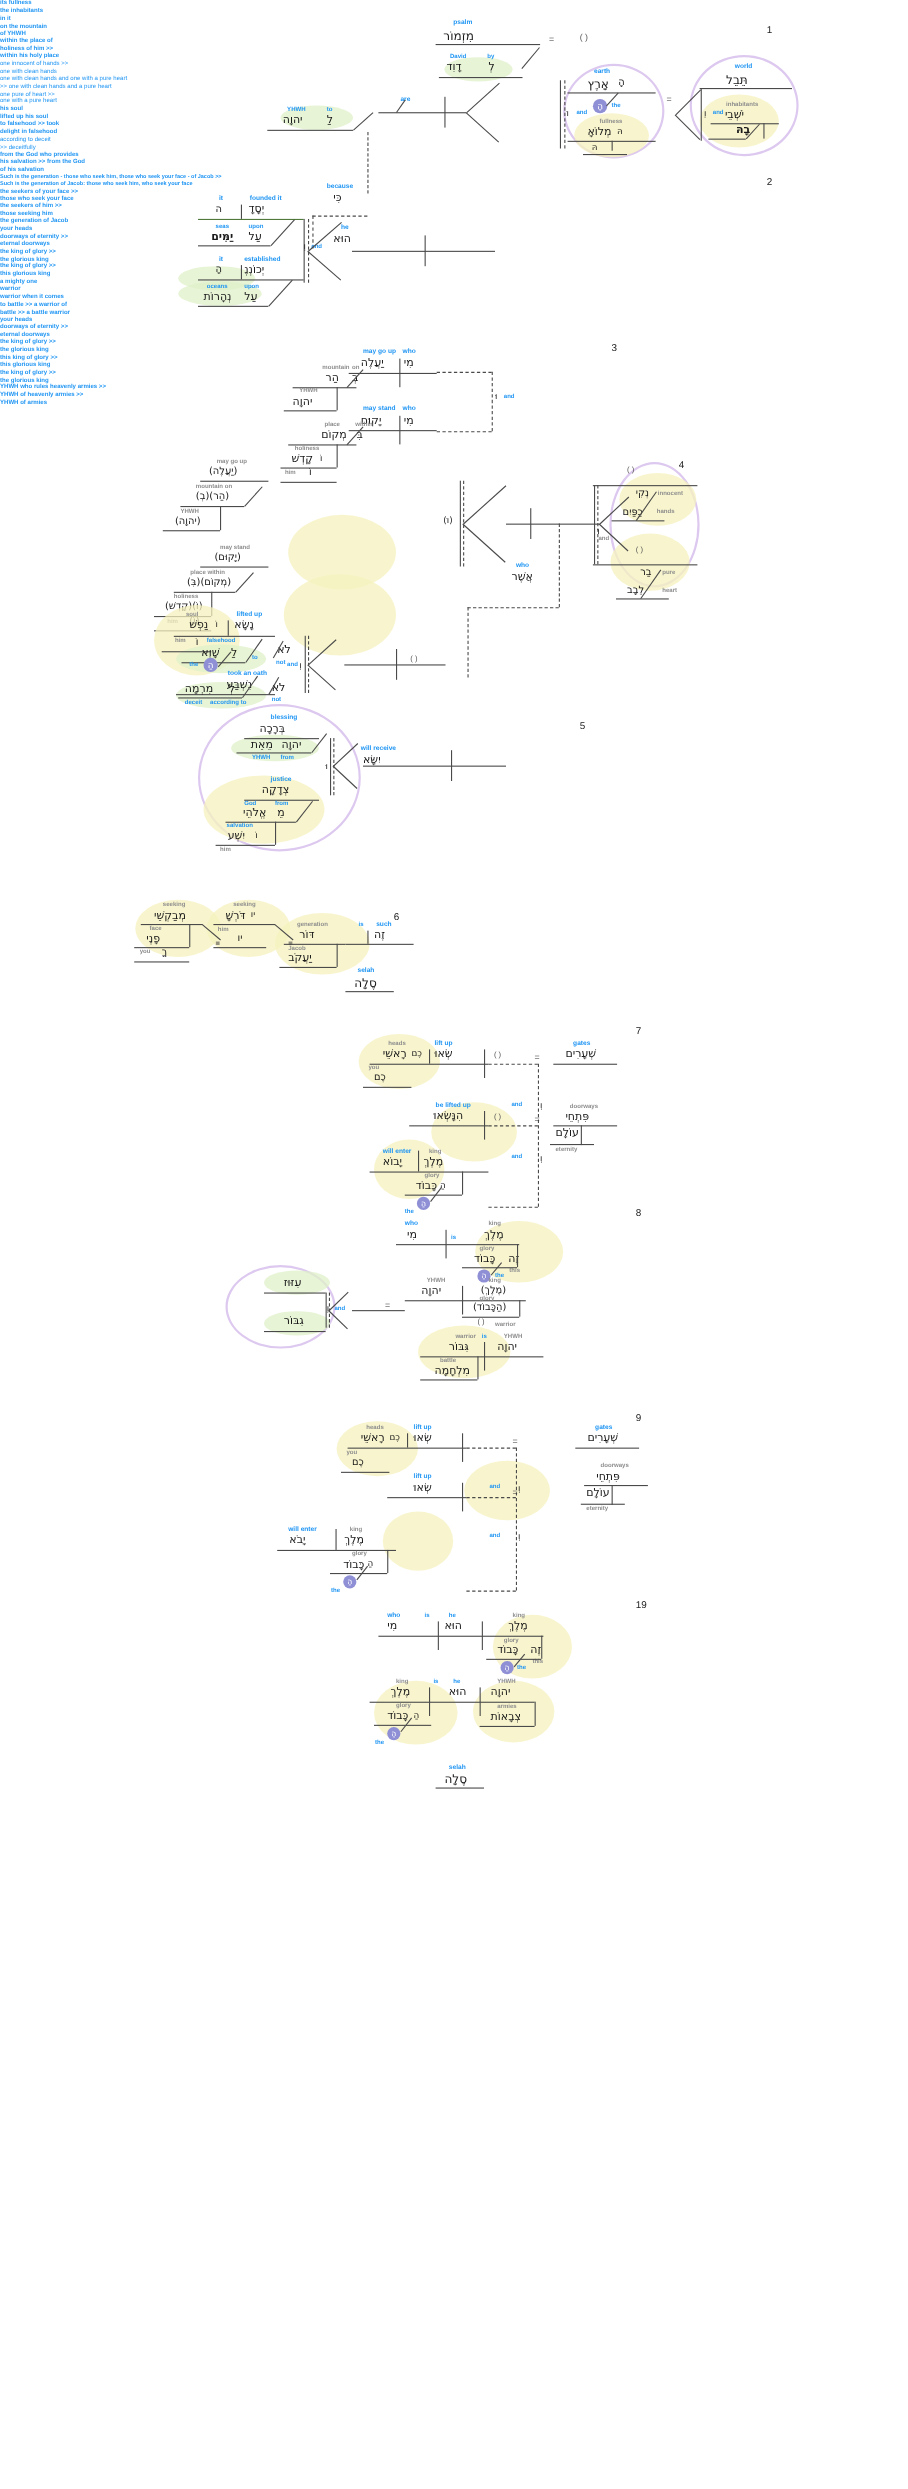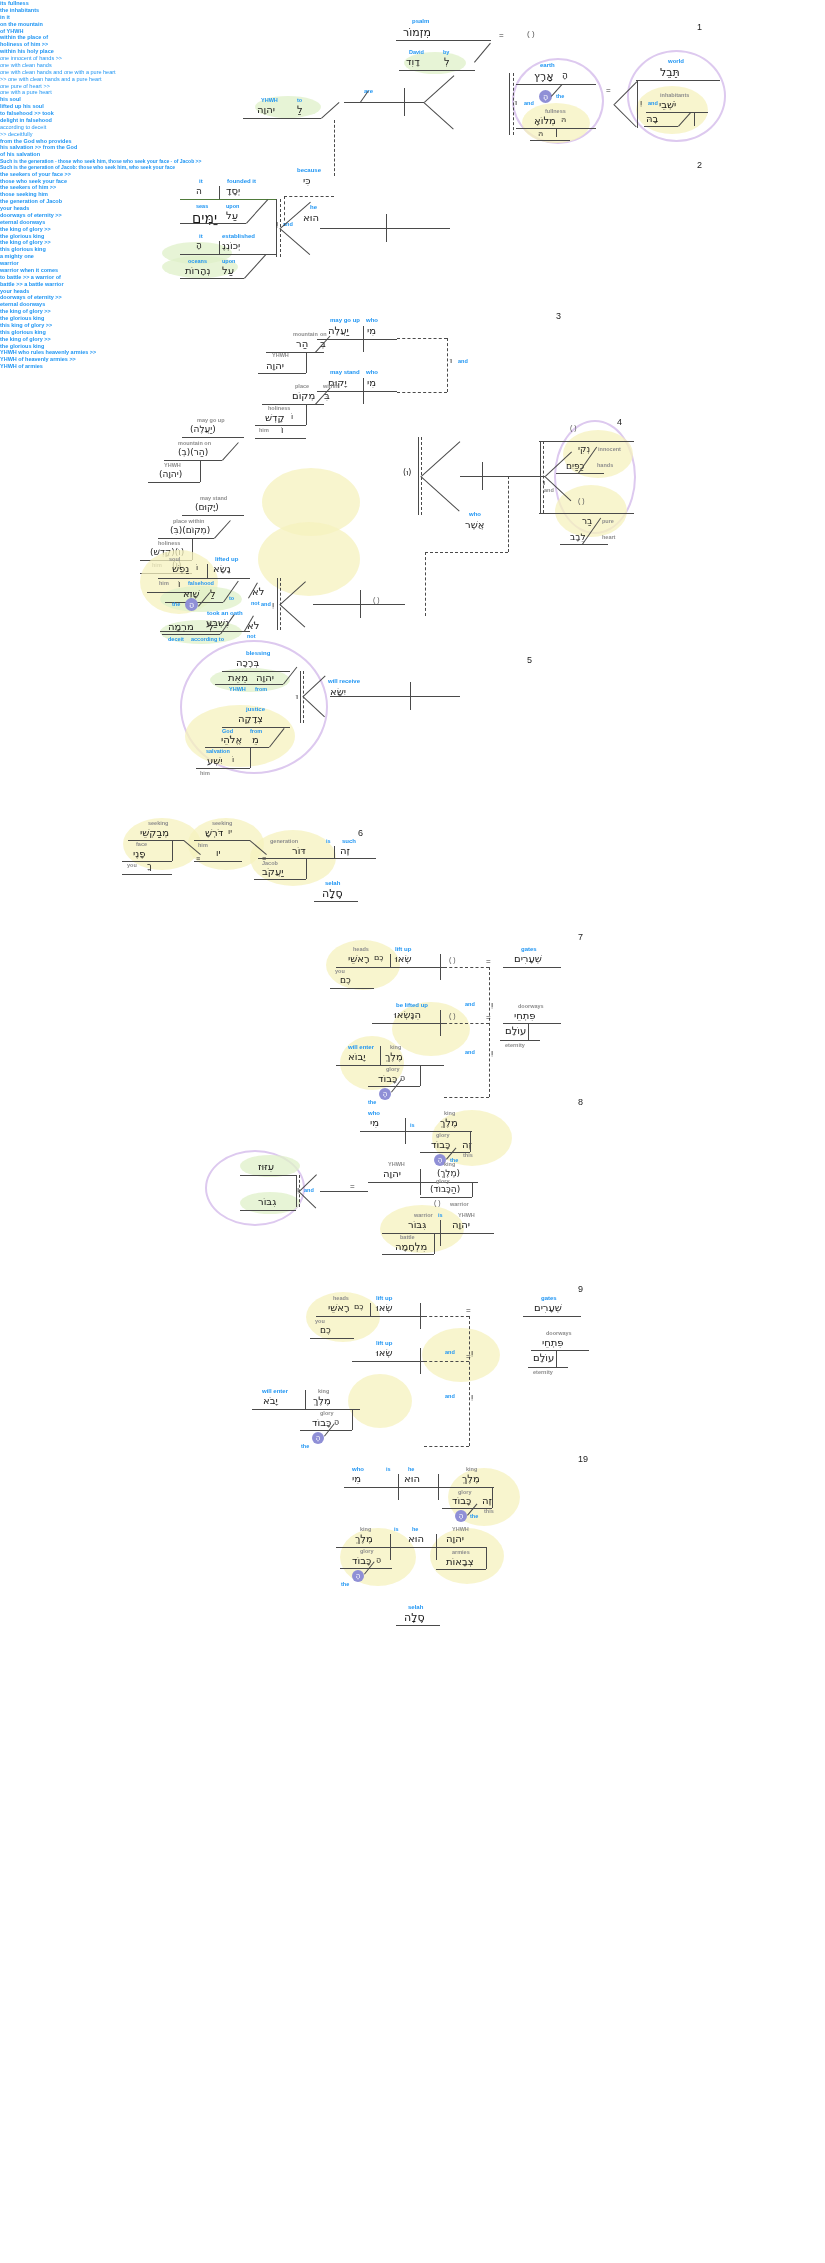--- a/index.html
+++ b/index.html
@@ -98,21 +98,21 @@
   <div class="abs heb" style="left:660px;top:66px;font-size:11px;">תֵּבֵל</div>
   <div class="ln ln-h" style="left:636px;top:80px;width:84px;"></div>
   <div class="diag" style="left:614px;top:104px;width:32px;transform:rotate(-45deg);"></div>
   <div class="diag" style="left:614px;top:104px;width:32px;transform:rotate(45deg);"></div>
   <div class="ln ln-v" style="left:637px;top:80px;height:48px;"></div>
   <div class="abs heb" style="left:640px;top:98px;font-size:8px;">וְ</div>
   <div class="abs gl" style="left:648px;top:100px;font-size:5.5px;">and</div>
   <div class="abs gl-gray" style="left:660px;top:92px;font-size:5.5px;">inhabitants</div>
   <div class="abs heb" style="left:659px;top:99px;font-size:10px;">יֹשְׁבֵי</div>
   <div class="ln ln-h" style="left:646px;top:112px;width:62px;"></div>
-  <div class="abs heb" style="left:646px;top:113px;font-size:10px;">בָהּ</div>
+  <div class="abs heb" style="left:669px;top:113px;font-size:10px;font-weight:bold;">בָהּ</div>
   <div class="ln ln-h" style="left:644px;top:126px;width:34px;"></div>
   <div class="diag" style="left:678px;top:126px;width:18px;transform:rotate(-48deg);"></div>
   <div class="ln ln-v" style="left:694px;top:112px;height:14px;"></div>
   <div class="note" style="left:714px;top:99px;font-size:5.5px;font-weight:bold;">the inhabitants
 in it</div>
 
   <div class="abs vnum" style="left:697px;top:160px;font-size:9px;">2</div>
   <div class="abs gl" style="left:297px;top:167px;font-size:6px;">because</div>
   <div class="abs heb" style="left:303px;top:175px;font-size:10px;">כִּי</div>
   <div class="dash-v" style="left:334px;top:120px;height:56px;"></div>
@@ -125,21 +125,21 @@
 
   <div class="abs gl" style="left:199px;top:178px;font-size:6px;">it</div>
   <div class="abs heb" style="left:196px;top:186px;font-size:9px;">ה</div>
   <div class="abs gl" style="left:227px;top:178px;font-size:6px;">founded it</div>
   <div class="abs heb" style="left:226px;top:185px;font-size:10px;">יְסָדָ</div>
   <div class="ln ln-h ln-green" style="left:180px;top:199px;width:96px;"></div>
   <div class="ln ln-v" style="left:219px;top:186px;height:13px;"></div>
 
   <div class="abs gl" style="left:196px;top:203px;font-size:5.5px;">seas</div>
   <div class="abs gl" style="left:226px;top:203px;font-size:5.5px;">upon</div>
-  <div class="abs heb" style="left:192px;top:210px;font-size:14px;">יַמִּים</div>
+  <div class="abs heb" style="left:192px;top:210px;font-size:10px;font-weight:bold;">יַמִּים</div>
   <div class="abs heb" style="left:226px;top:210px;font-size:10px;">עַל</div>
   <div class="ln ln-h" style="left:180px;top:223px;width:66px;"></div>
   <div class="diag" style="left:246px;top:223px;width:32px;transform:rotate(-48deg);"></div>
 
   <div class="ln ln-v" style="left:276px;top:199px;height:58px;"></div>
   <div class="dash-v" style="left:280px;top:199px;height:58px;"></div>
   <div class="abs heb" style="left:276px;top:219px;font-size:8px;">וְ</div>
   <div class="abs gl" style="left:283px;top:221px;font-size:5.5px;">and</div>
   <div class="diag" style="left:280px;top:228px;width:40px;transform:rotate(-41deg);"></div>
   <div class="diag" style="left:280px;top:228px;width:40px;transform:rotate(41deg);"></div>
@@ -430,21 +430,21 @@
   <div class="ln ln-h" style="left:194px;top:861px;width:48px;"></div>
   <div class="note" style="left:180px;top:866px;font-size:5.5px;font-weight:bold;">the seekers of him &gt;&gt;
 those seeking him</div>
 
   <div class="diag" style="left:184px;top:840px;width:22px;transform:rotate(40deg);"></div>
   <div class="diag" style="left:250px;top:840px;width:22px;transform:rotate(40deg);"></div>
   <div class="abs" style="left:196px;top:855px;font-size:7px;color:#333;">≡</div>
   <div class="abs" style="left:262px;top:855px;font-size:7px;color:#333;">≡</div>
 
   <div class="abs gl-gray" style="left:270px;top:838px;font-size:5.5px;">generation</div>
-  <div class="abs heb" style="left:272px;top:845px;font-size:10px;margin-left:20px;">דּוֹר</div>
+  <div class="abs heb" style="left:272px;top:845px;font-size:10px;">דּוֹר</div>
   <div class="ln ln-h" style="left:258px;top:858px;width:56px;"></div>
   <div class="abs gl-gray" style="left:262px;top:860px;font-size:5.5px;">Jacob</div>
   <div class="abs heb" style="left:262px;top:866px;font-size:10px;">יַעֲקֹב</div>
   <div class="ln ln-h" style="left:254px;top:879px;width:52px;"></div>
   <div class="ln ln-v" style="left:306px;top:858px;height:21px;"></div>
   <div class="note" style="left:258px;top:828px;font-size:5.5px;font-weight:bold;">the generation of Jacob</div>
 
   <div class="abs gl" style="left:326px;top:838px;font-size:5.5px;">is</div>
   <div class="abs gl" style="left:342px;top:838px;font-size:6px;">such</div>
   <div class="abs heb" style="left:340px;top:845px;font-size:10px;">זֶה</div>

